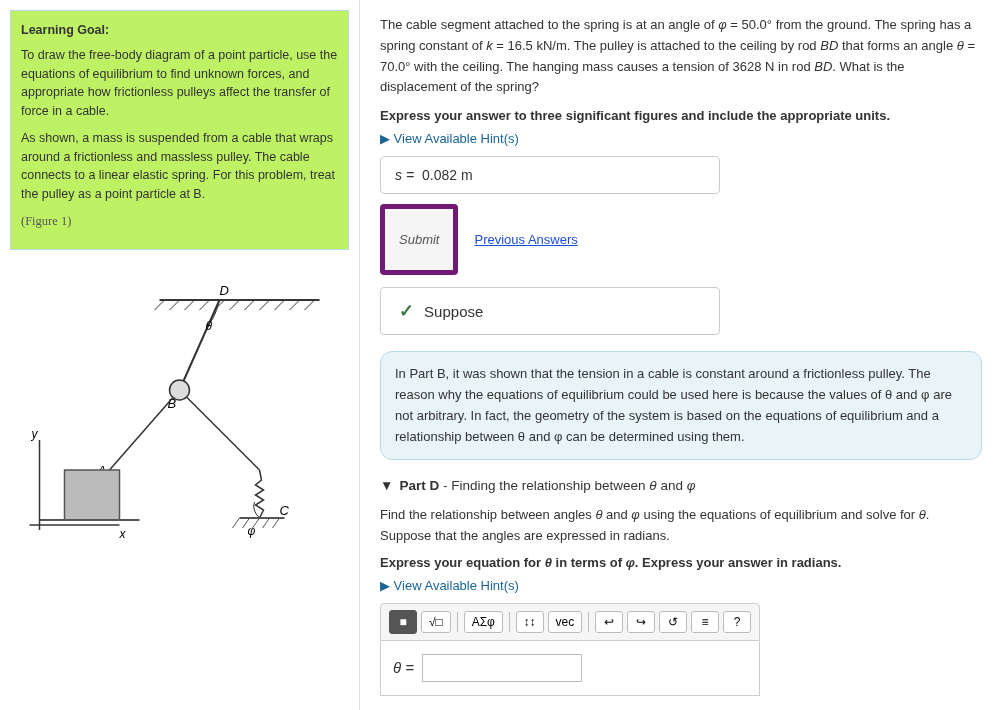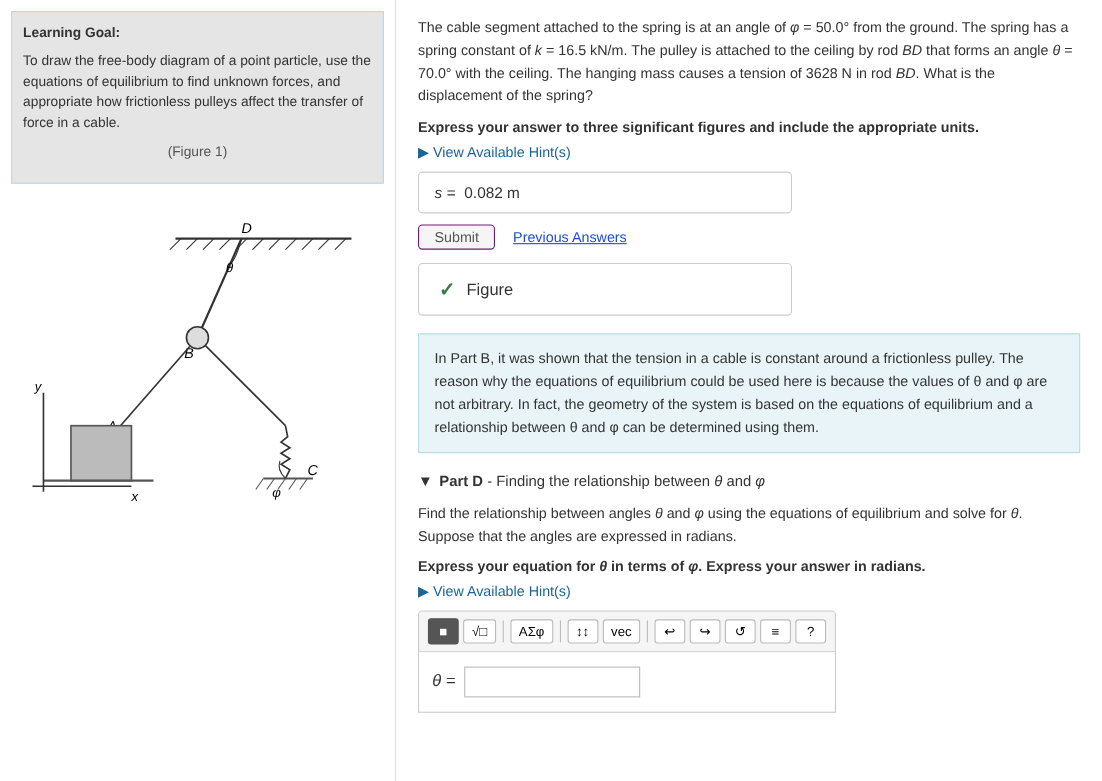--- a/index.html
+++ b/index.html
@@ -9,21 +9,21 @@
     .left-panel {
       width: 360px;
       min-width: 360px;
       background: #fff;
       display: flex;
       flex-direction: column;
       border-right: 1px solid #ddd;
       overflow-y: auto;
     }
     .learning-goal-box {
-      background: #e5e5e5;
+      background: #bef264;
       border: 1px solid #b8d9e8;
       margin: 10px;
       padding: 10px;
       font-size: 12.5px;
       line-height: 1.5;
     }
     .learning-goal-box .title {
       font-weight: bold;
       margin-bottom: 6px;
     }
@@ -114,26 +114,27 @@
       font-size: 14px;
     }
     .submit-row {
       display: flex;
       align-items: center;
       gap: 16px;
       margin-bottom: 12px;
     }
     .submit-btn {
       background: #f5f5f5;
-      border: 1px solid #701a75;
-      padding: 3px 14px;
+      border: 5px solid #701a75;
+      padding: 23px 14px;
       border-radius: 4px;
       cursor: pointer;
       font-size: 13px;
       color: #555;
+      font-style: italic;
     }
     .prev-answers-link {
       color: #1d4ed8;
       cursor: pointer;
       font-size: 13px;
       text-decoration: underline;
     }
     .correct-box {
       border: 1px solid #ccc;
       border-radius: 4px;
@@ -151,21 +152,21 @@
       font-size: 18px;
       font-weight: bold;
     }
     .info-box {
       background: #e8f4f8;
       border: 1px solid #b8d9e8;
       padding: 12px 14px;
       font-size: 13px;
       line-height: 1.6;
       margin-bottom: 18px;
-      border-radius: 1px;
+      border-radius: 12px;
     }
     .part-d-header {
       display: flex;
       align-items: center;
       gap: 6px;
       margin-bottom: 12px;
       font-size: 13.5px;
     }
     .part-d-triangle {
       color: #333;
@@ -237,21 +238,22 @@
     
     .fig-svg { width: 100%; height: 100%; }
   </style>
 </head>
 <body>
 
 <div class="left-panel">
   <div class="learning-goal-box">
     <div class="title">Learning Goal:</div>
     <p>To draw the free-body diagram of a point particle, use the equations of equilibrium to find unknown forces, and appropriate how frictionless pulleys affect the transfer of force in a cable.</p>
-    <p style="text-align:center; color:#555;">(Figure 1)</p>
+    <p>As shown, a mass is suspended from a cable that wraps around a frictionless and massless pulley. The cable connects to a linear elastic spring. For this problem, treat the pulley as a point particle at B.</p>
+    <p style="text-align:left; color:#555;font-family:Liberation Serif, serif;">(Figure 1)</p>
   </div>
 
   <div class="figure-area">
 
     <div class="figure-canvas">
       
       <svg viewBox="0 0 320 280" class="fig-svg">
 
         <line x1="140" y1="30" x2="300" y2="30" stroke="#333" stroke-width="2"></line>
 
@@ -329,21 +331,21 @@
     <span class="answer-value">0.082 m</span>
   </div>
 
   <div class="submit-row">
     <button class="submit-btn">Submit</button>
     <a class="prev-answers-link">Previous Answers</a>
   </div>
 
   <div class="correct-box">
     <span class="check-icon">✓</span>
-    <span>Figure</span>
+    <span>Suppose</span>
   </div>
 
   <div class="info-box">
     <span>In Part B, it was shown that the tension in a cable is constant around a frictionless pulley. The reason why the equations of equilibrium could be used here is because the values of θ and φ are not arbitrary. In fact, the geometry of the system is based on the equations of equilibrium and a relationship between θ and φ can be determined using them.</span>
   </div>
 
   <div class="part-d-header">
     <span class="part-d-triangle">▼</span>
     <span>
       <b>Part D</b>

